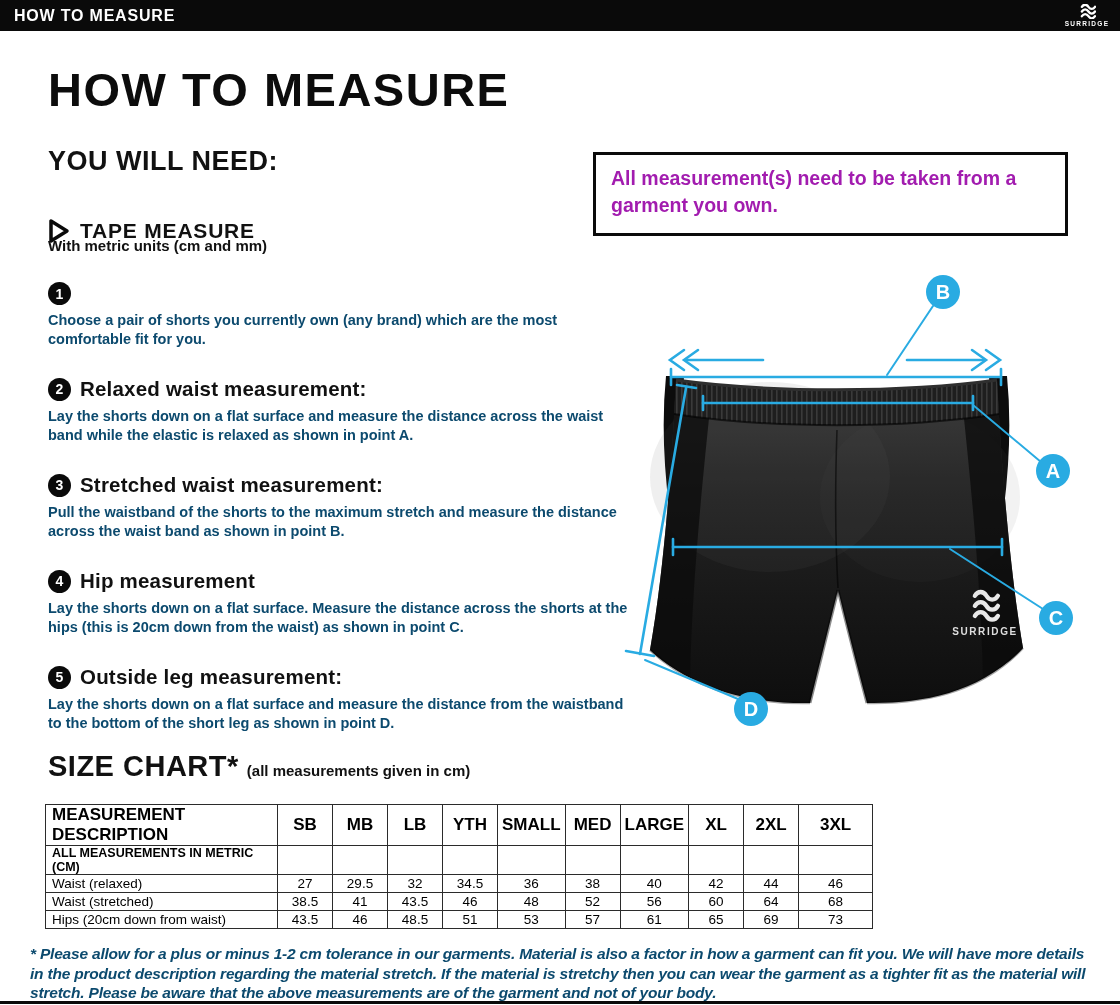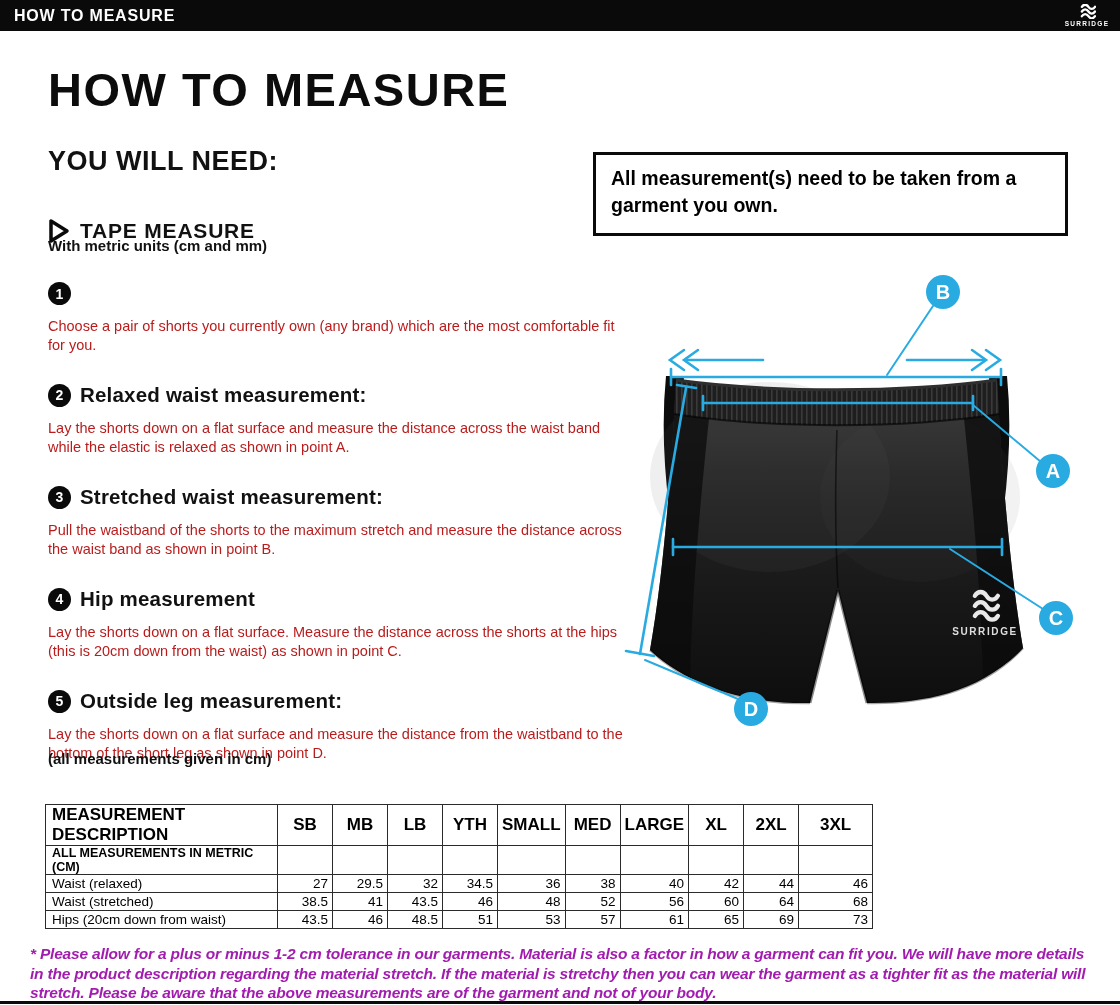--- a/index.html
+++ b/index.html
@@ -28,55 +28,55 @@
   .h2-need {
     position:absolute; left:48px; top:146px; font-size:27px; font-weight:bold; letter-spacing:.5px;
   }
   .tool-row { position:absolute; left:48px; top:218px; display:flex; align-items:center; gap:10px; }
   .tool-label { font-size:21px; font-weight:bold; letter-spacing:.8px; }
   .tool-detail { position:absolute; left:48px; top:237px; font-size:15px; font-weight:bold; }
   
   .notice {
     position:absolute; left:593px; top:152px; width:475px; min-height:84px;
     border:3px solid #0a0a0a; padding:10px 15px; font-size:19.5px; font-weight:bold;
-    line-height:27px; color:#000000;
+    line-height:27px; color:#a21caf;
   }
   
   .steps { position:absolute; left:48px; top:282px; width:586px; list-style:none; }
   .step { margin-bottom:29px; }
   .step-head { display:flex; align-items:center; gap:9px; }
   .step-num {
     width:23px; height:23px; border-radius:50%; background:#0a0a0a; color:#fff;
     font-size:14px; font-weight:bold; display:flex; align-items:center; justify-content:center;
     flex:0 0 23px;
   }
   .step-title { font-size:20.5px; font-weight:bold; letter-spacing:.2px; }
-  .step-body { font-size:14.5px; font-weight:normal; line-height:18.5px; margin-top:12px; color:#b91c1c; }
+  .step-body { font-size:14.5px; font-weight:bold; line-height:18.5px; margin-top:6px; color:#0c4a6e; }
   
   .diagram { position:absolute; left:620px; top:262px; width:480px; height:500px; }
   
   .sizechart-head { position:absolute; left:48px; top:750px; display:flex; align-items:baseline; gap:8px; }
   .sizechart-title { font-size:29px; font-weight:bold; letter-spacing:.5px; }
   .sizechart-sub { font-size:15px; font-weight:bold; }
   table.sizes {
     position:absolute; left:45px; top:804px; border-collapse:collapse;
     font-size:13.5px; color:#000; table-layout:fixed;
   }
   table.sizes th, table.sizes td { border:1.5px solid #2b2b2b; padding:0 4px; height:18px; }
   table.sizes thead th { height:26px; font-size:17px; }
   table.sizes th.desc, table.sizes td.desc { width:232px; text-align:left; padding-left:6px; }
   table.sizes th.size { width:55px; text-align:center; }
   table.sizes th.size:last-child { width:74px; }
-  table.sizes td.val { text-align:right; }
+  table.sizes td.val { text-align:center; }
   table.sizes tr.metric td { height:20px; font-weight:bold; font-size:12.5px; }
   
   .disclaimer {
     position:absolute; left:30px; top:944px; width:1062px;
     font-size:15.5px; font-weight:bold; font-style:italic; line-height:19.5px;
-    letter-spacing:-.2px; color:#a21caf;
+    letter-spacing:-.2px; color:#0c4a6e;
   }
   .bottom-rule { position:absolute; left:0; top:1001px; width:1120px; height:3px; background:#0a0a0a; }
 </style>
 </head>
 <body>
 
 <div class="page">
 
   <header class="topbar">
     <span class="topbar-title">HOW TO MEASURE</span>
@@ -257,20 +257,21 @@
         </g>
         <g>
           <circle cx="131" cy="447" r="17" fill="#29ABE2"></circle>
           <text x="131" y="454" fill="#fff">D</text>
         </g>
       </g>
     </svg>
   </figure>
 
   <div class="sizechart-head">
+    <span class="sizechart-title">SIZE CHART*</span>
     <span class="sizechart-sub">(all measurements given in cm)</span>
   </div>
 
   <table class="sizes">
     <thead>
         <tr id="size-header-row">
           <th class="desc">MEASUREMENT DESCRIPTION</th>
           <th class="size">SB</th>
           <th class="size">MB</th>
           <th class="size">LB</th>

